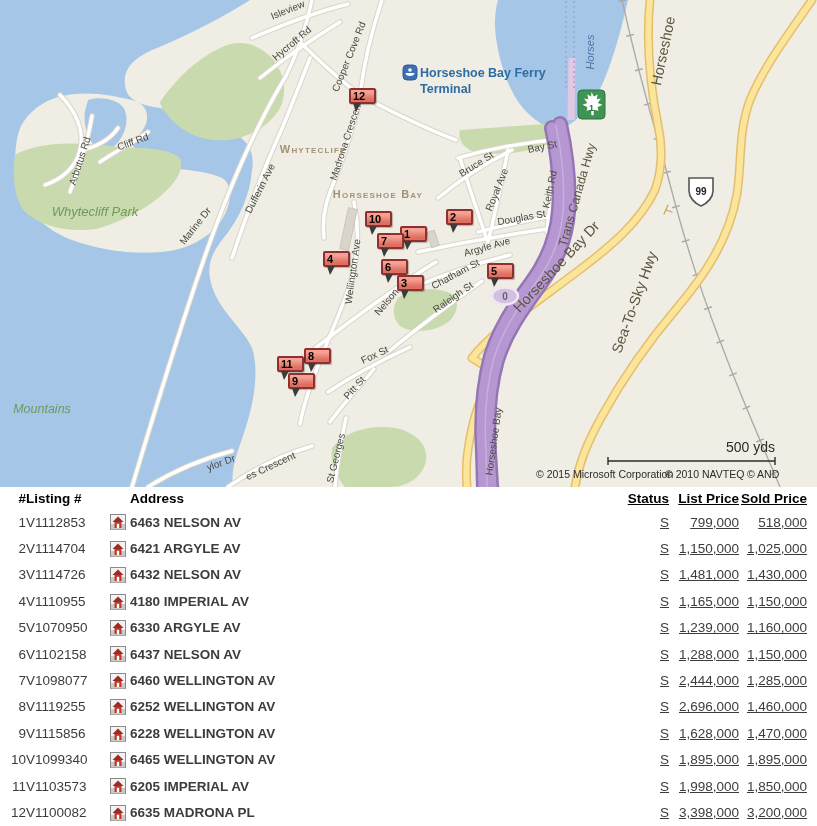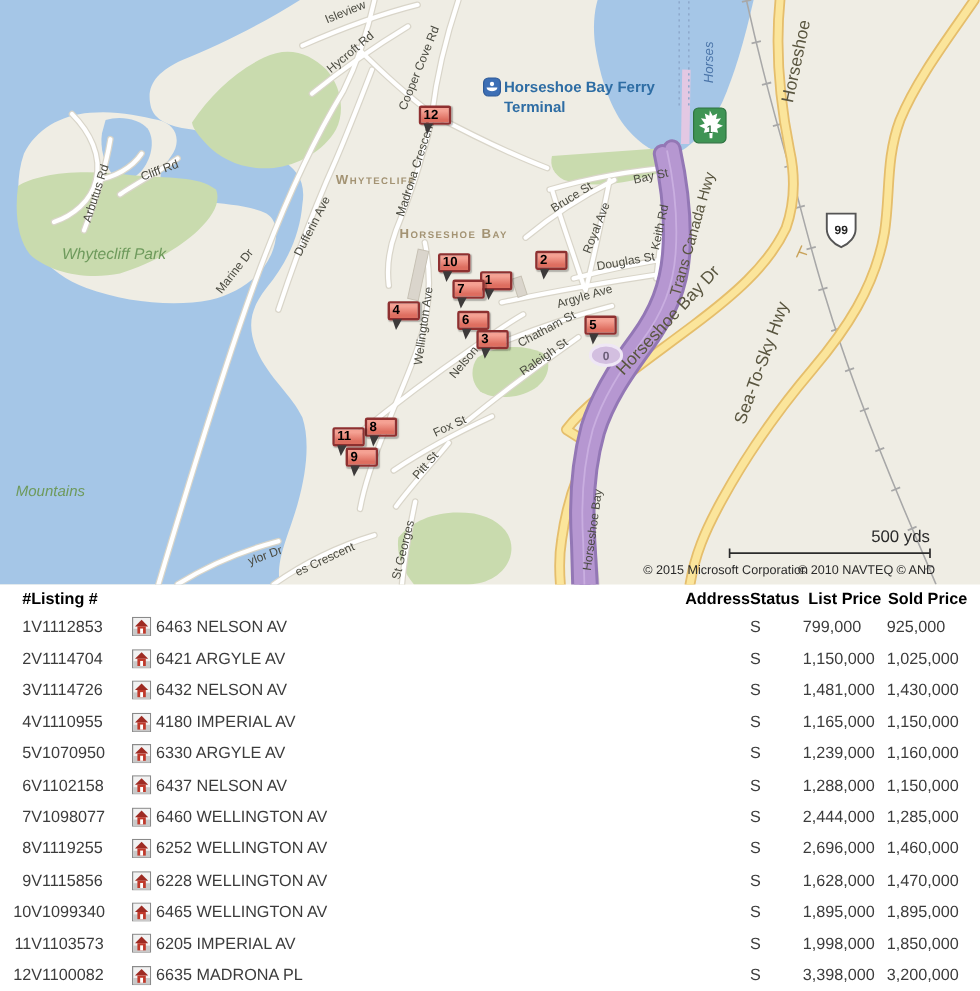--- a/index.html
+++ b/index.html
@@ -32,23 +32,23 @@
   
   #listing-table{position:absolute;left:0;top:488px;width:807px;border-collapse:collapse;
     font-family:"Liberation Sans",sans-serif;color:#3c3c3c;}
   #listing-table th{font-size:13.5px;font-weight:bold;color:#000;height:21px;padding:0;vertical-align:middle;}
   #listing-table td{font-size:13.5px;height:26.4px;padding:0;vertical-align:middle;}
   col.c-n{width:26px;} col.c-listing{width:80px;} col.c-icon{width:24px;}
   col.c-address{width:495px;} col.c-status{width:44px;} col.c-list{width:70px;} col.c-sold{width:68px;}
   .cell-n{text-align:right;padding-right:6px;}
   .cell-listing{text-align:left;padding-left:10px;}
   .cell-icon{text-align:center;}
-  .cell-address{text-align:left;padding-left:4px;}
-  .cell-status{text-align:left;}
-  .cell-list,.cell-sold{}
+  .cell-address{text-align:left;padding-left:4px;font-weight:bold;}
+  .cell-status{text-align:right;text-decoration:underline;}
+  .cell-list,.cell-sold{text-align:right;text-decoration:underline;}
   th.cell-listing{padding-left:12px;margin-left:48px;}
   .house-btn{display:inline-block;width:16px;height:16px;vertical-align:middle;cursor:pointer;}
 </style>
 </head>
 <body>
 
 <div id="stage">
 
   <div id="map">
     <svg id="map-svg" width="817" height="487" viewBox="0 0 817 487">
@@ -287,21 +287,21 @@
         <col class="c-address">
       <col class="c-status">
         <col class="c-list">
         <col class="c-sold">
     </colgroup>
     <thead>
       <tr>
         <th class="cell-n">#</th>
         <th class="cell-listing">Listing #</th>
         <th class="cell-icon"></th>
-        <th style="text-align:right">Address</th>
+        <th style="text-align:left">Address</th>
         <th class="cell-status">Status</th>
         <th class="cell-list">List Price</th>
         <th class="cell-sold">Sold Price</th>
       </tr>
     </thead>
     <tbody id="listing-body">
     <tr>
       <td class="cell-n">1</td>
       <td class="cell-listing">V1112853</td>
       <td class="cell-icon">
@@ -311,21 +311,21 @@
             <rect x="1" y="10" width="14" height="5.5" fill="#C9C9C9"></rect>
             <path d="M2.5,8 L8,2.5 L13.5,8 Z" fill="#9E2B23"></path>
             <rect x="4.5" y="8" width="7" height="6" fill="#C0392B"></rect>
             <rect x="6.8" y="9.8" width="2.4" height="4.2" fill="#FFFFFF"></rect>
           </svg>
         </span>
       </td>
       <td class="cell-address">6463 NELSON AV</td>
       <td class="cell-status">S</td>
       <td class="cell-list">799,000</td>
-      <td class="cell-sold">925,000</td>
+      <td class="cell-sold">518,000</td>
     </tr>
 
     <tr>
       <td class="cell-n">2</td>
       <td class="cell-listing">V1114704</td>
       <td class="cell-icon">
         <span class="house-btn">
           <svg width="16" height="16" viewBox="0 0 16 16">
             <rect x="0.5" y="0.5" width="15" height="15" fill="#F2F2F2" stroke="#8A8A8A"></rect>
             <rect x="1" y="10" width="14" height="5.5" fill="#C9C9C9"></rect>

